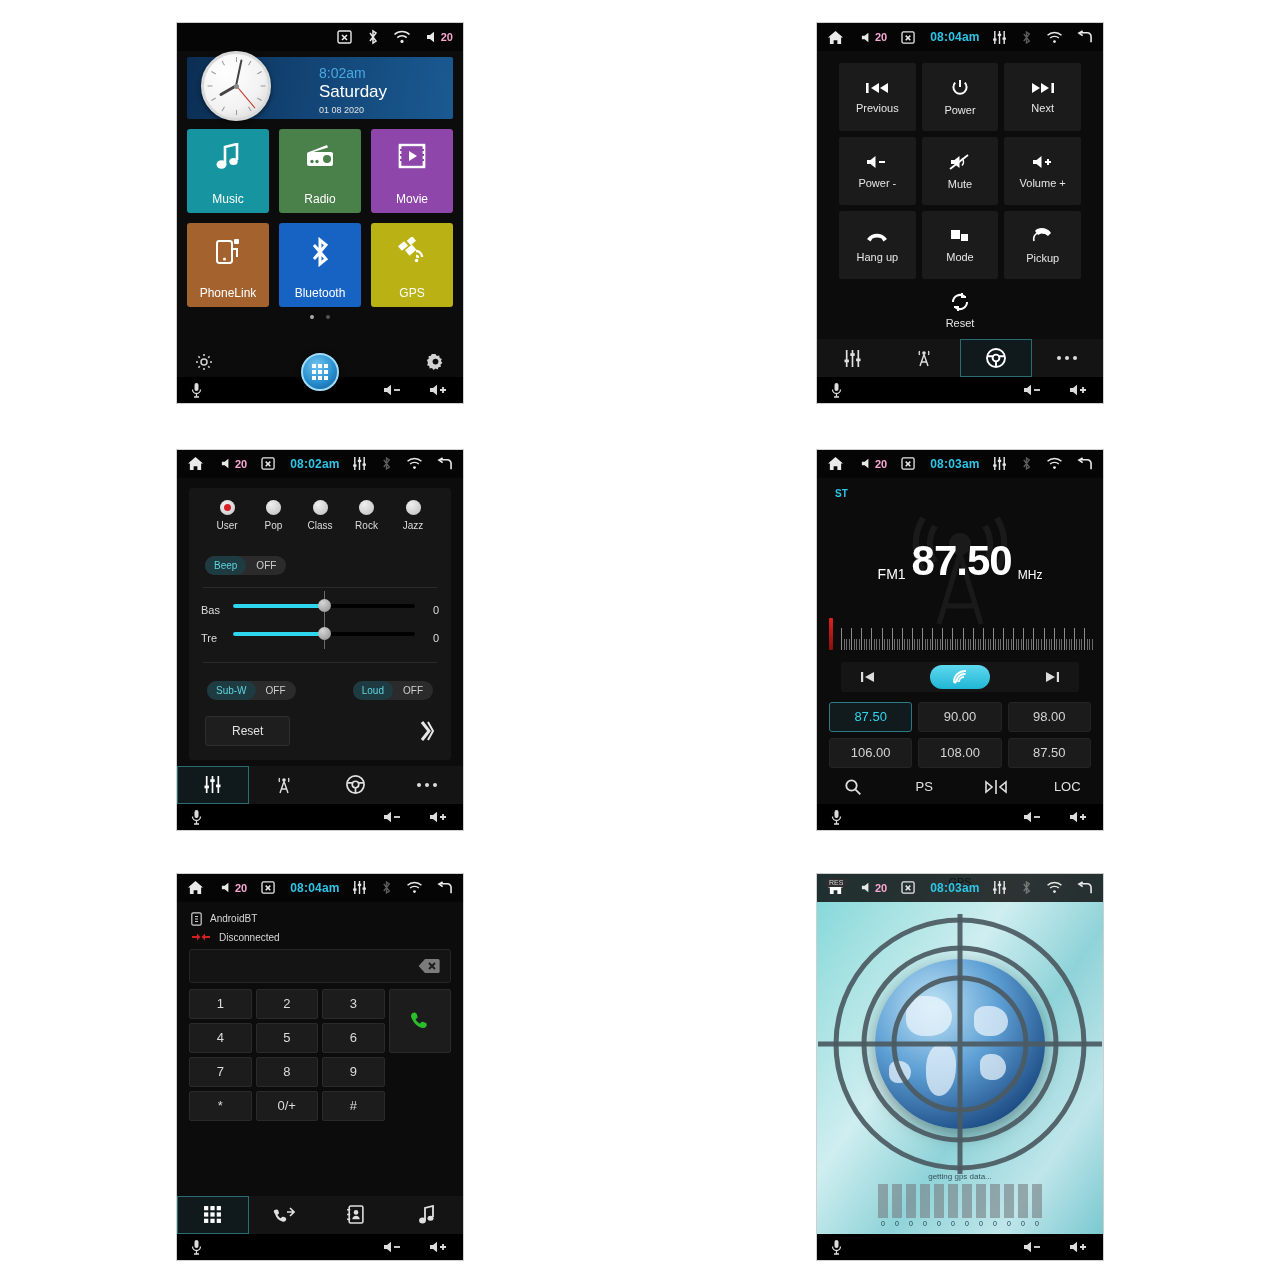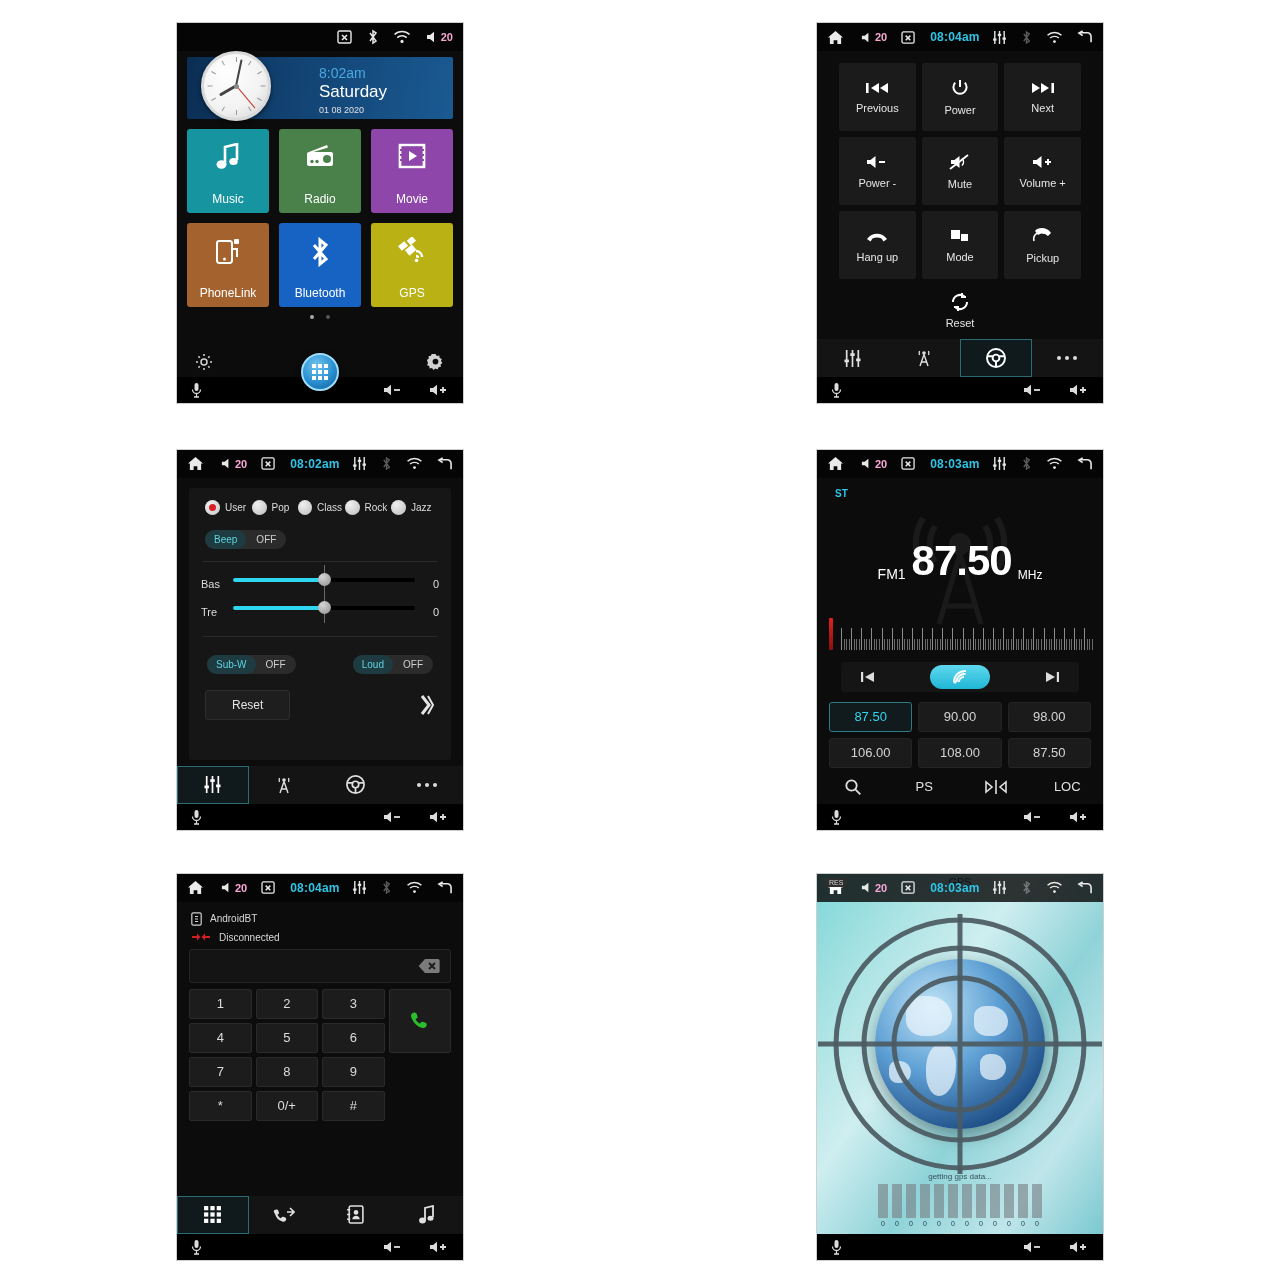--- a/index.html
+++ b/index.html
@@ -126,21 +126,21 @@
   .tab.active { border: 1px solid #2b6b73; background: #101a1c; }
   .dots3 { display: flex; gap: 4px; }
   .dots3 i { width: 4px; height: 4px; background: #dcdcdc; border-radius: 50%; display: block; }
 
   
   .eq-card {
     margin: 10px 12px 0 12px; background: #161616; border-radius: 3px;
     height: 272px; padding: 10px 12px;
   }
   .presets { display: flex; justify-content: space-between; padding: 2px 4px 0 4px; }
-  .preset { display: flex; flex-direction: row; align-items: center; gap: 5px; width: 44px; }
+  .preset { display: flex; flex-direction: column; align-items: center; gap: 5px; width: 44px; }
   .radio { width: 15px; height: 15px; border-radius: 50%;
            background: radial-gradient(circle at 35% 30%, #efefef, #bdbdbd); }
   .radio.on { background: radial-gradient(circle at 35% 30%, #efefef, #c8c8c8); display:flex; align-items:center; justify-content:center; }
   .radio.on::after { content:''; width: 7px; height: 7px; border-radius: 50%; background: #d81f26; }
   .preset span { color: #ddd; font-size: 10px; }
 
   .toggle { display: inline-flex; align-items: center; background: #2b2b2b; border-radius: 11px; height: 19px; }
   .toggle .on-part { background: #1d3b40; color: #5fd3df; border-radius: 11px; padding: 0 9px; line-height: 19px; font-size: 10px; }
   .toggle .off-part { color: #cfcfcf; padding: 0 10px; font-size: 10px; line-height: 19px; }
 
@@ -706,21 +706,21 @@
         <div class="preset">
           <span class="radio"></span>
           <span>Rock</span>
         </div>
         <div class="preset">
           <span class="radio"></span>
           <span>Jazz</span>
         </div>
       </div>
 
-      <div style="margin-top:14px;padding-left:4px">
+      <div style="margin-top:24px;padding-left:4px">
         <span class="toggle">
           <span class="on-part">Beep</span>
           <span class="off-part">OFF</span>
         </span>
       </div>
 
       <div class="divider"></div>
 
       <div class="slider-row">
         <span class="sl">Bas</span>

